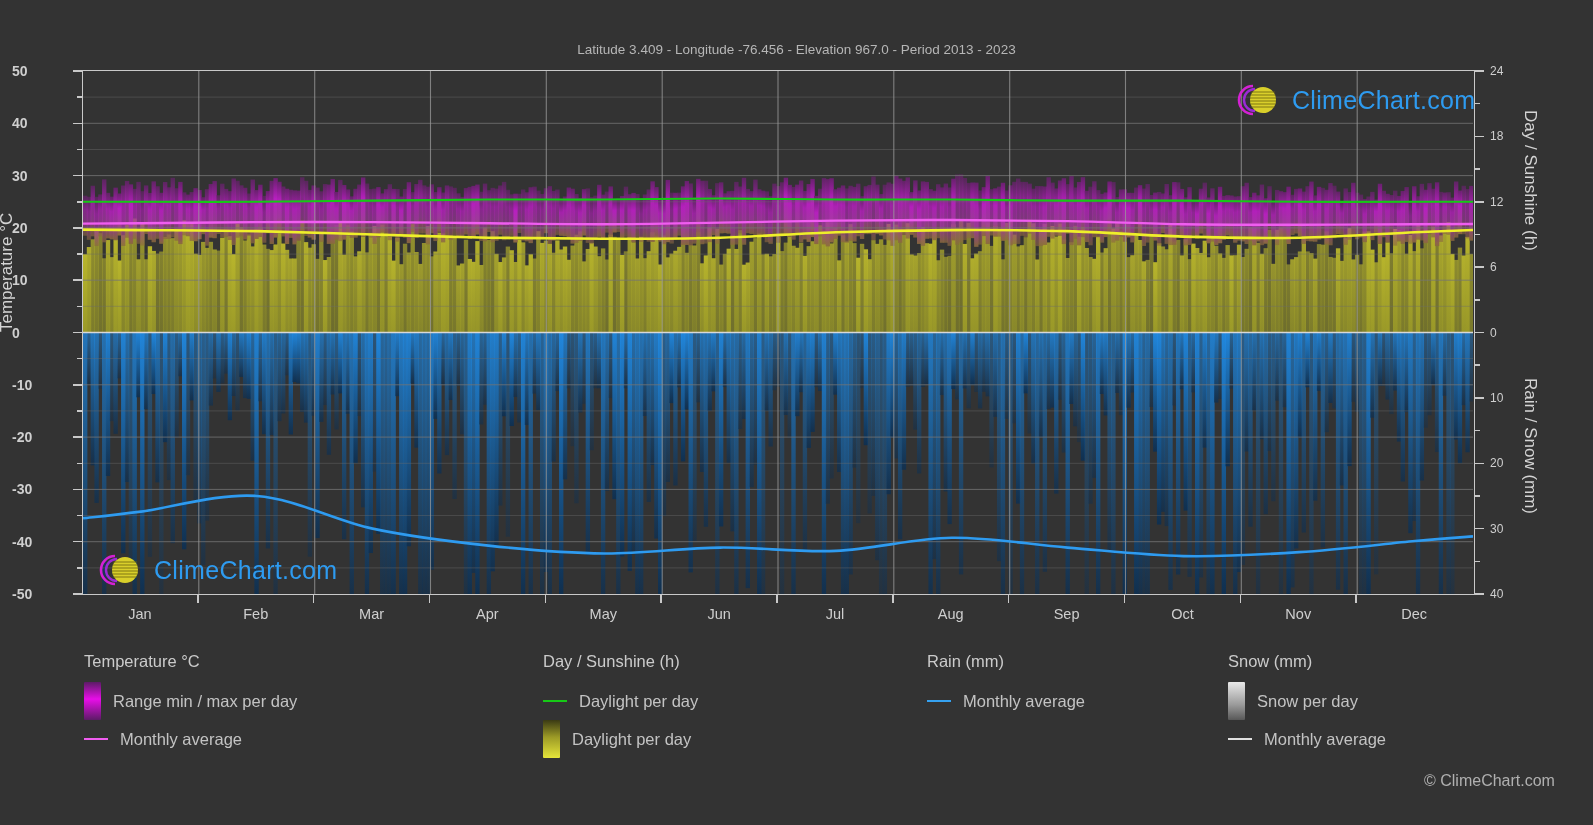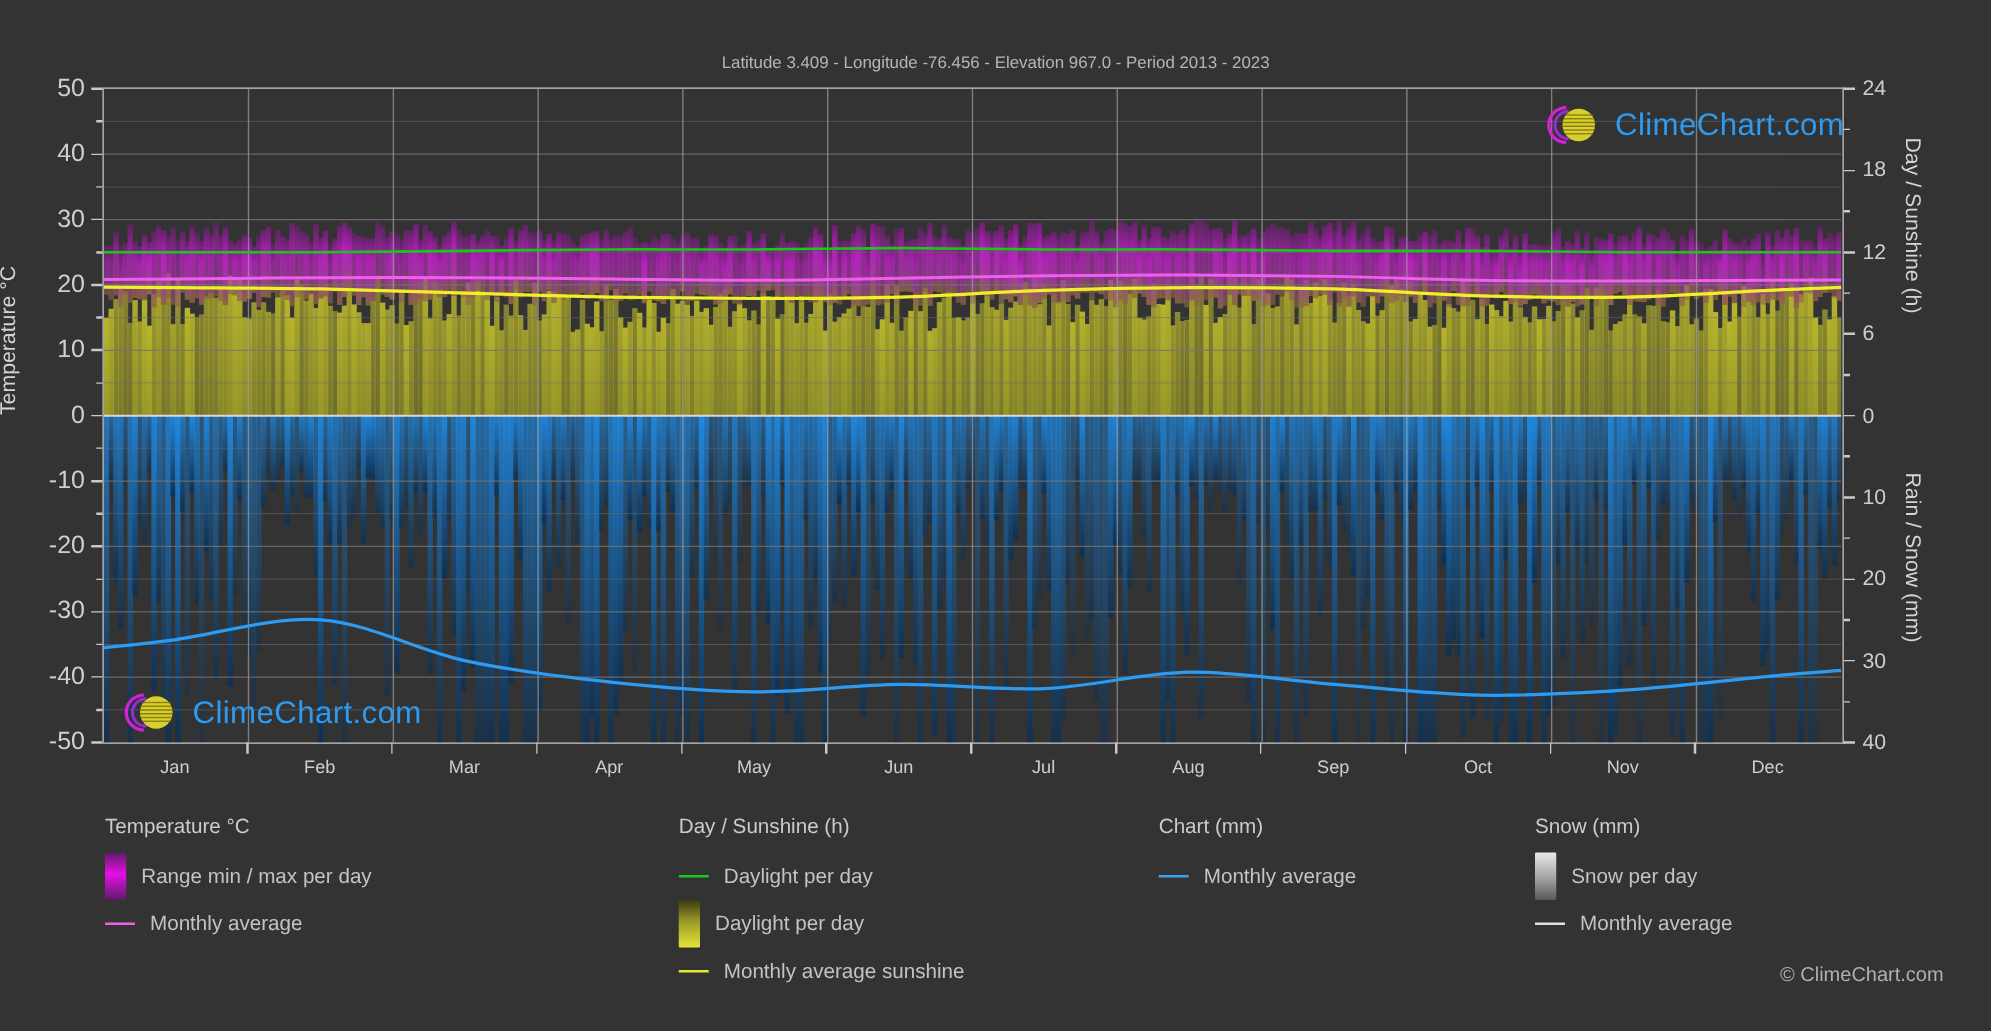--- a/index.html
+++ b/index.html
@@ -30,25 +30,26 @@
     border-left:1.5px solid #c9c9c9;
     border-right:1.5px solid #c9c9c9;
     box-sizing:border-box;
     overflow:hidden;
   }
   .plot-top-rule{position:absolute;left:82px;top:70px;width:1394px;height:1.5px;background:#c9c9c9;}
   .plot-bottom-rule{position:absolute;left:82px;top:593px;width:1394px;height:1.5px;background:#c9c9c9;}
 
   
   .tick-left{
-    position:absolute;text-align:right;width:56px;font-size:20px;color:#cfcfcf;
+    position:absolute;text-align:left;width:56px;font-size:14px;color:#cfcfcf;
     transform:translateY(-50%);
+    font-weight:bold;
   }
   .tick-right{
-    position:absolute;text-align:left;width:46px;font-size:17px;color:#cfcfcf;
+    position:absolute;text-align:left;width:46px;font-size:12px;color:#cfcfcf;
     transform:translateY(-50%);
   }
   .tick-mark-l{position:absolute;width:9px;height:1.5px;background:#c9c9c9;}
   .tick-mark-l.minor{width:5px;}
   .tick-mark-r{position:absolute;width:9px;height:1.5px;background:#c9c9c9;}
   .tick-mark-r.minor{width:5px;}
   .tick-mark-x{position:absolute;width:1.5px;height:9px;background:#c9c9c9;}
 
   .axis-title-left{
     position:absolute;left:-3px;top:332px;
@@ -1402,29 +1403,23 @@
            <div class="legend-row">
           <span class="sw-wrap">
             <span class="sw-line" style="background:#16c916;"></span>
           </span>
           <span class="lbl">Daylight per day</span>
         </div>
         <div class="legend-row">
           <span class="sw-box" style="background:linear-gradient(180deg,#3a3a14 0%,#9c9a26 45%,#e5e53a 100%);"></span>
           <span class="lbl">Daylight per day</span>
         </div>
-        <div class="legend-row">
-          <span class="sw-wrap">
-            <span class="sw-line" style="background:#e8e832;"></span>
-          </span>
-          <span class="lbl">Monthly average sunshine</span>
-        </div>
          </div>
       <div class="legend-col" style="left:927px;">
-           <div class="legend-head">Chart (mm)</div>
+           <div class="legend-head">Rain (mm)</div>
         <div class="legend-row">
           <span class="sw-wrap">
             <span class="sw-line" style="background:#35a1f0;"></span>
           </span>
           <span class="lbl">Monthly average</span>
         </div>
          </div>
       <div class="legend-col" style="left:1228px;">
            <div class="legend-head">Snow (mm)</div>
            <div class="legend-row">

